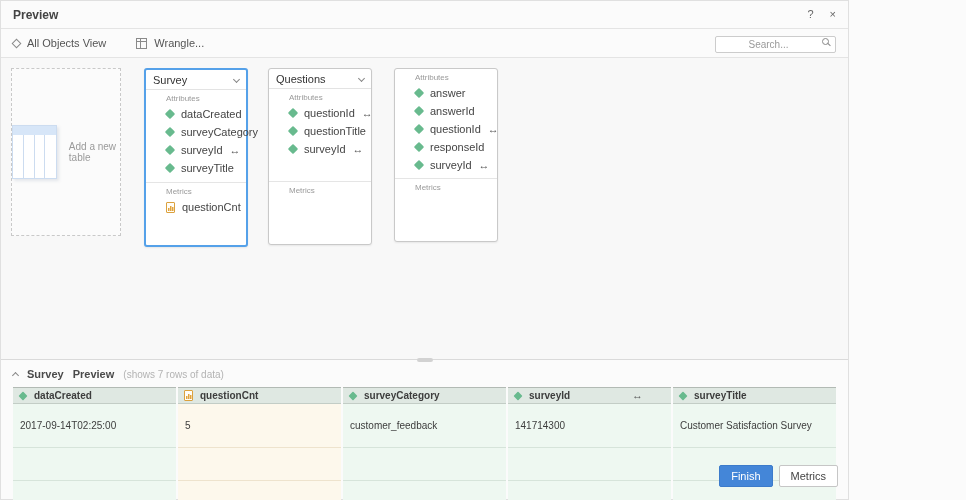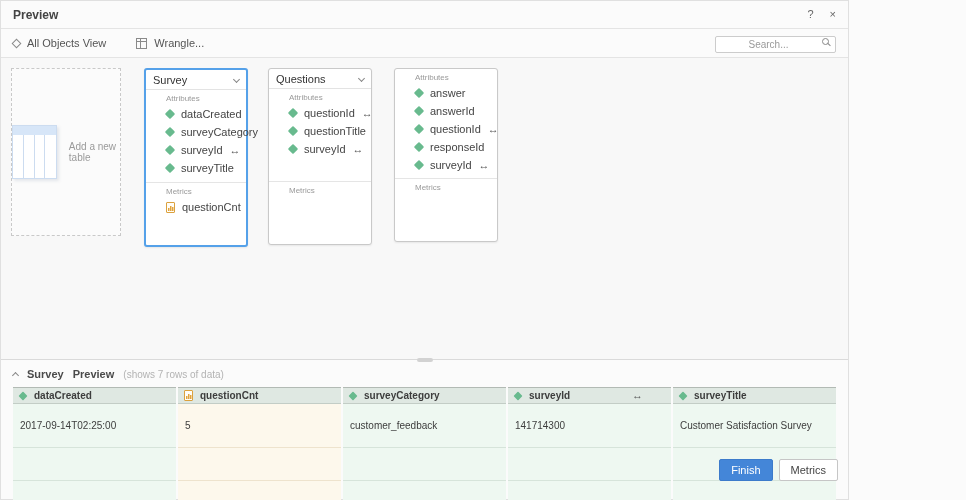--- a/index.html
+++ b/index.html
@@ -68,21 +68,21 @@
   table.preview th { background: #dfe8e2; border-top: 1px solid #b2bab4; border-bottom: 1px solid #c3cdc6; padding: 0 6px; height: 17px; }
   .th-inner { display: flex; align-items: center; gap: 7px; font-size: 10px; font-weight: bold; color: #3d3d3d; }
   .th-inner .attr-icon { transform: rotate(45deg) scale(.8); }
   .th-inner .link-ic { margin-right: 22px; font-weight: normal; }
   table.preview td { font-size: 10px; color: #3d3d3d; padding: 16px 7px; height: 13px; font-weight: normal; white-space: nowrap; overflow: hidden; }
   td.cell-attribute { background: #eef8f1; border-bottom: 1px solid #d6e4da; }
   td.cell-metric    { background: #fdf8ec; border-bottom: 1px solid #eee3cd; }
   tr.last td { border-bottom: 1px solid #b2bab4; }
 
   
-  .footer { position: absolute; right: 0; bottom: 12px; left: 0; height: 34px; display: flex; align-items: center; justify-content: flex-end; gap: 6px; padding: 0 10px; }
+  .footer { position: absolute; right: 0; bottom: 6px; left: 0; height: 34px; display: flex; align-items: center; justify-content: flex-end; gap: 6px; padding: 0 10px; }
   .btn { font-size: 11px; font-family: "Liberation Sans", sans-serif; border-radius: 2px; padding: 4px 11px; cursor: pointer; }
   .btn.primary { background: #4486d8; border: 1px solid #3c7bcb; color: #fff; }
   .btn.secondary { background: #fff; border: 1px solid #c6c6c6; color: #444; }
 </style>
 </head>
 <body>
 
 <div class="dialog">
 
   <div class="titlebar">

